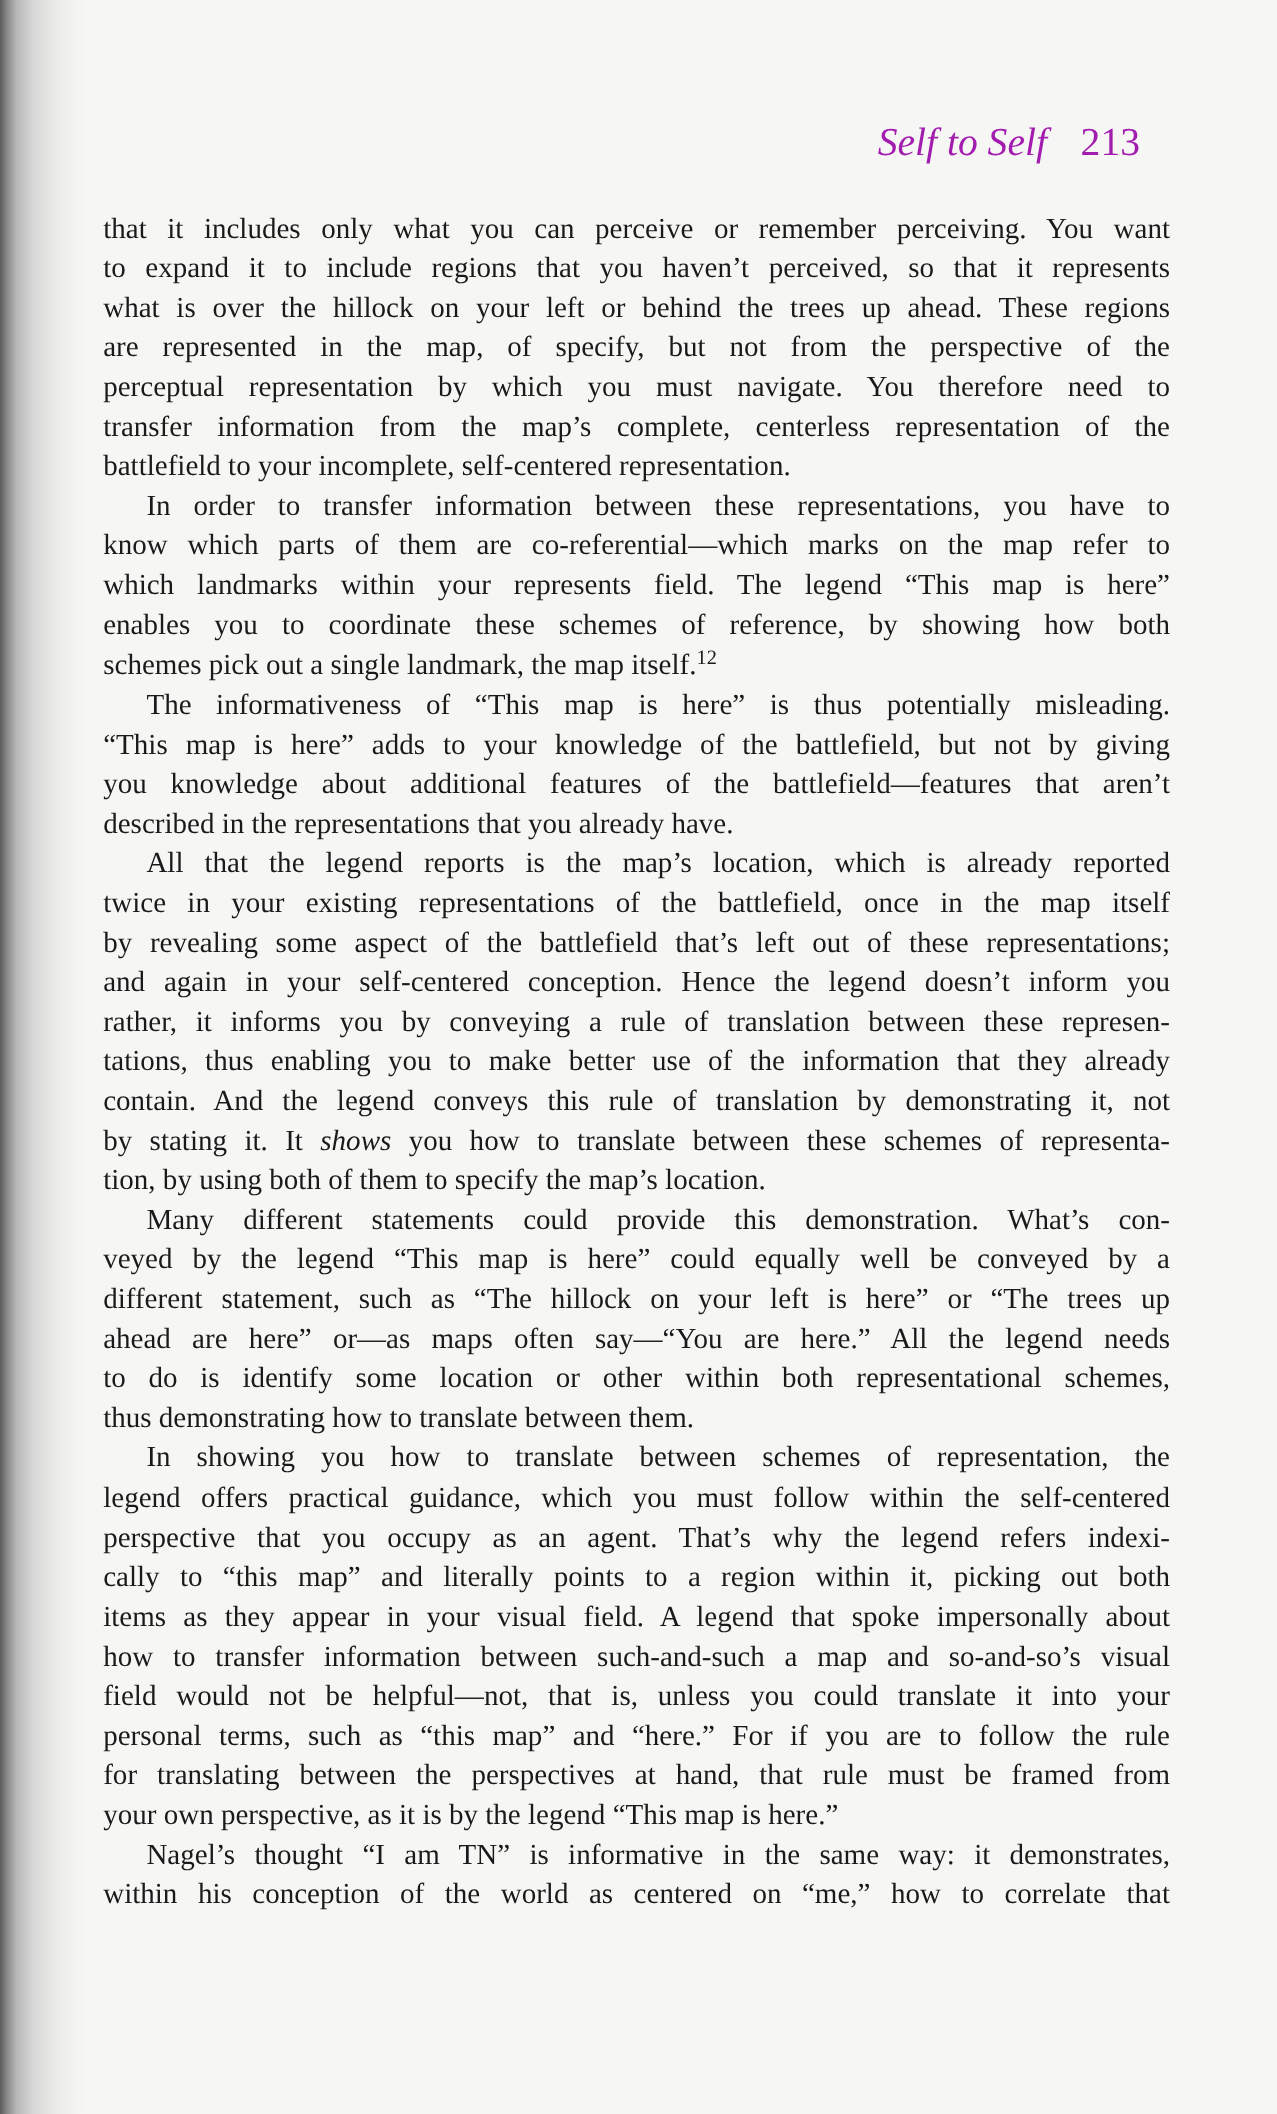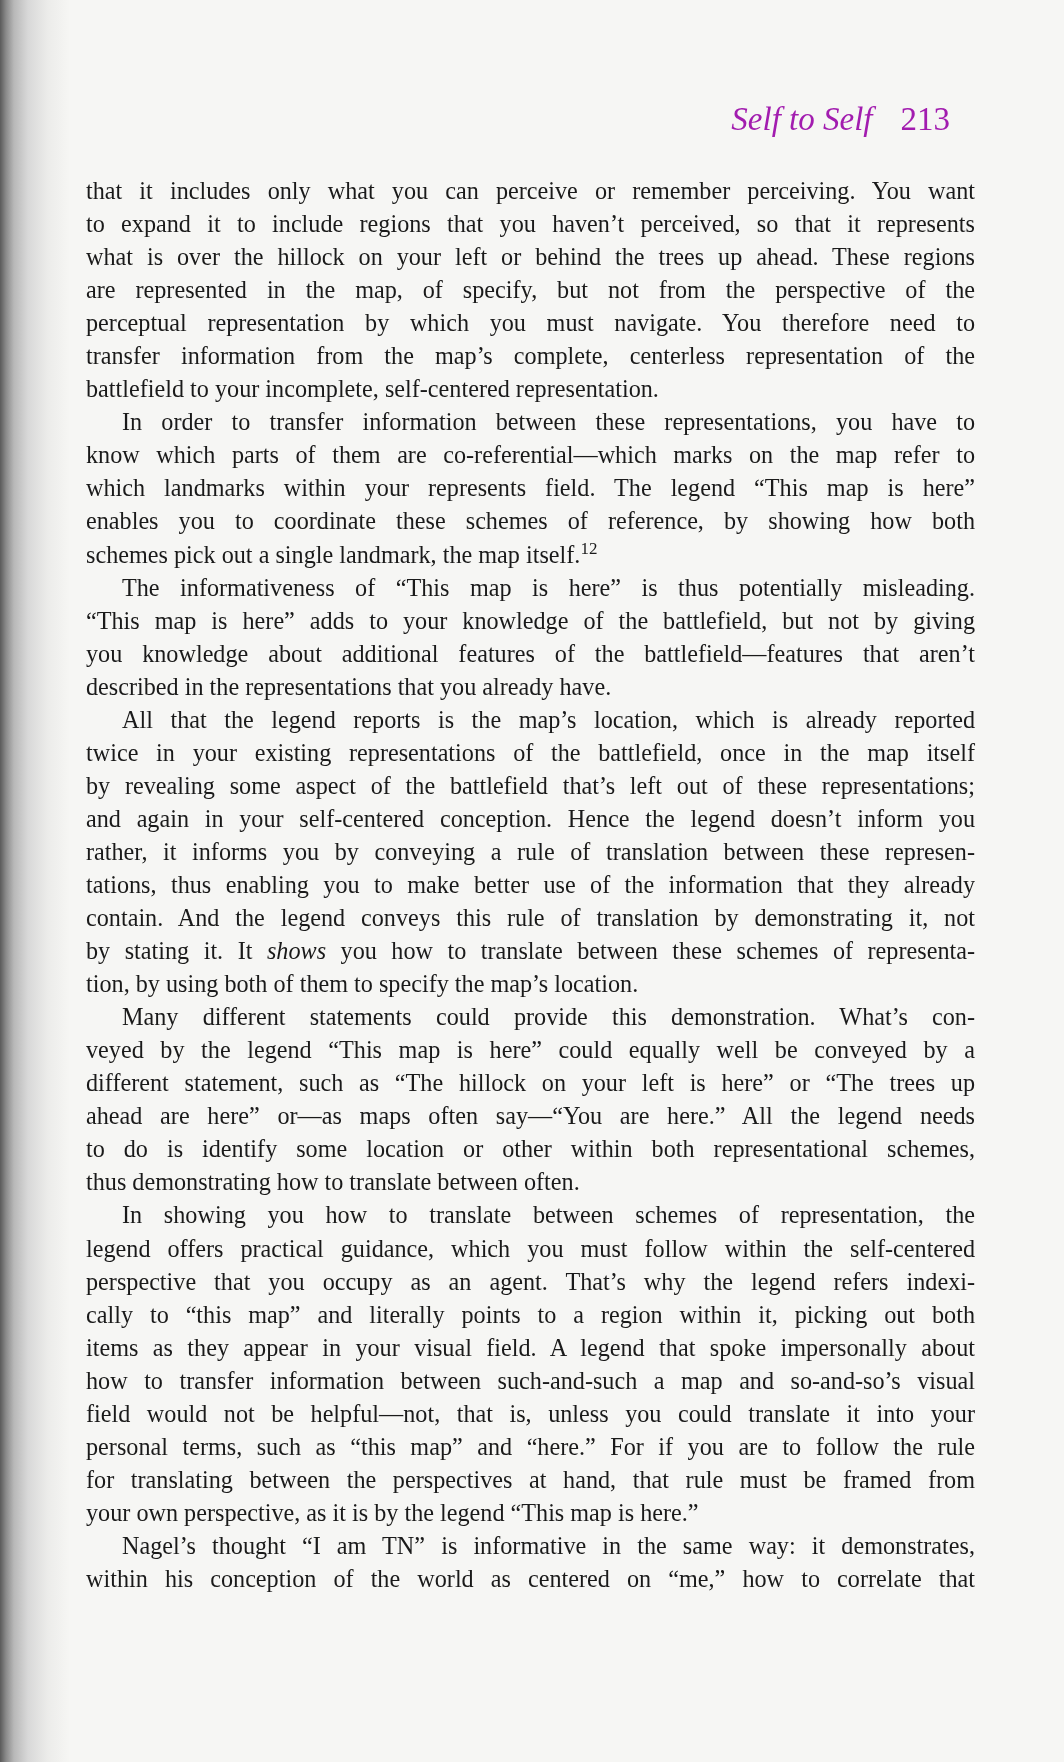--- a/index.html
+++ b/index.html
@@ -109,21 +109,21 @@
     <span class="line"><span>by stating it. It </span><em>shows</em><span> you how to translate between these schemes of representa-</span></span>
     <span class="line last">tion, by using both of them to specify the map’s location.</span>
   </div>
 
   <div>
     <span class="line" style="padding-left:36px;">Many different statements could provide this demonstration. What’s con-</span>
     <span class="line">veyed by the legend “This map is here” could equally well be conveyed by a</span>
     <span class="line">different statement, such as “The hillock on your left is here” or “The trees up</span>
     <span class="line">ahead are here” or—as maps often say—“You are here.” All the legend needs</span>
     <span class="line">to do is identify some location or other within both representational schemes,</span>
-    <span class="line last">thus demonstrating how to translate between often.</span>
+    <span class="line last">thus demonstrating how to translate between them.</span>
   </div>
 
   <div>
     <span class="line" style="padding-left:36px;">In showing you how to translate between schemes of representation, the</span>
     <span class="line">legend offers practical guidance, which you must follow within the self-centered</span>
     <span class="line">perspective that you occupy as an agent. That’s why the legend refers indexi-</span>
     <span class="line">cally to “this map” and literally points to a region within it, picking out both</span>
     <span class="line">items as they appear in your visual field. A legend that spoke impersonally about</span>
     <span class="line">how to transfer information between such-and-such a map and so-and-so’s visual</span>
     <span class="line">field would not be helpful—not, that is, unless you could translate it into your</span>

